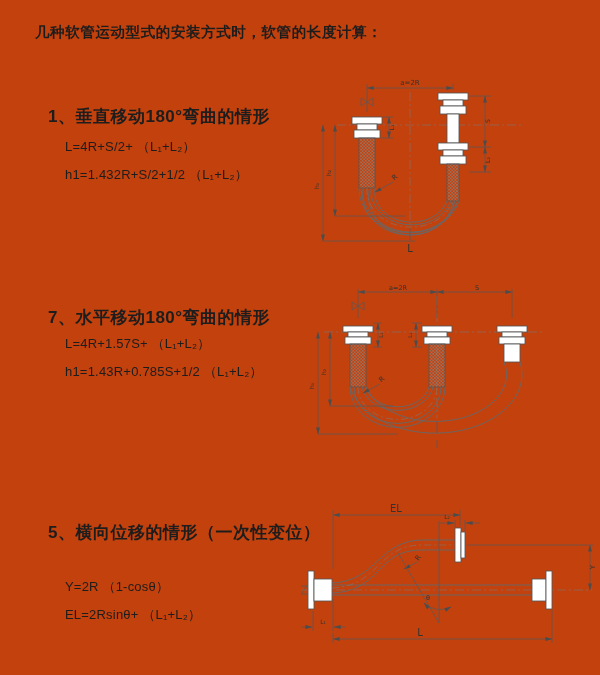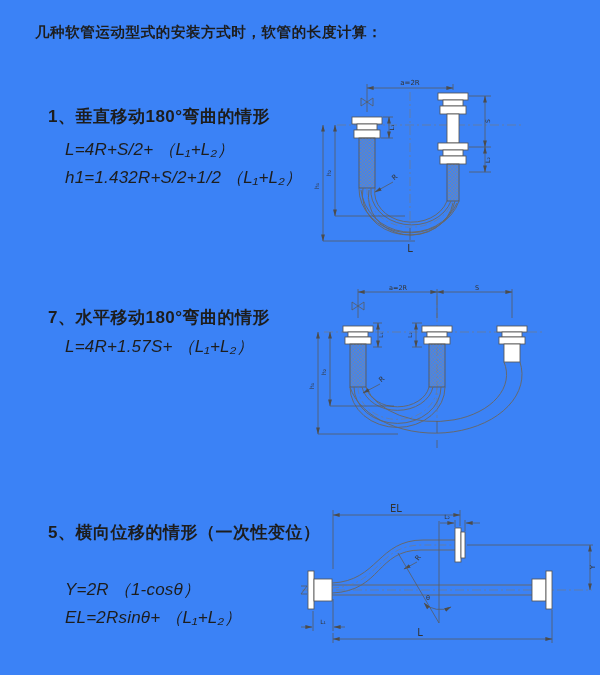--- a/index.html
+++ b/index.html
@@ -1,28 +1,28 @@
 <!DOCTYPE html>
 <html><head>
 <meta charset="utf-8">
 <style>
   html,body{margin:0;padding:0;background:#fff;}
   body{width:600px;height:675px;position:relative;overflow:hidden;
        font-family:"Liberation Sans","DejaVu Sans",sans-serif;color:#1d1d1d;}
-  .page{position:absolute;left:0;top:0;width:600px;height:675px;background:#3b82f6;}
+  .page{position:absolute;left:0;top:0;width:600px;height:675px;background:#c2410c;}
   .title{position:absolute;left:35px;top:23px;font-size:14.5px;font-weight:600;
          letter-spacing:.6px;white-space:nowrap;}
   .sec{position:absolute;width:300px;height:130px;}
   #sec1{left:48px;top:105px;}
   #sec2{left:48px;top:306px;}
   #sec3{left:48px;top:521px;}
   .sec-heading{position:absolute;left:0;top:0;font-size:17px;font-weight:600;
                letter-spacing:.5px;white-space:nowrap;}
-  .f{position:absolute;left:17px;font-size:17px;font-weight:500;
-     letter-spacing:.2px;white-space:nowrap;font-style:italic;}
+  .f{position:absolute;left:17px;font-size:13px;font-weight:500;
+     letter-spacing:.2px;white-space:nowrap;}
   .f0{top:33px}.f1{top:61px}.f2{top:89px}
   #sec2 .f0,#sec3 .f0{top:29px}
   #sec2 .f1,#sec3 .f1{top:57px}
   #sec2 .f2,#sec3 .f2{top:85px}
   svg.diagram{position:absolute;overflow:visible;}
   svg .ln{stroke:#5a5a5a;stroke-width:.75;fill:none;}
   svg .hose{stroke:#676767;stroke-width:.95;fill:none;}
   svg .fit{stroke:#555;stroke-width:.85;fill:#fff;}
   svg .hat{stroke:#555;stroke-width:.85;fill:url(#hatch);}
   svg .cl{stroke:#7a7a7a;stroke-width:.6;fill:none;stroke-dasharray:9 3 2 3;}
@@ -134,20 +134,21 @@
 
     <line class="ln" x1="80" y1="106" x2="62" y2="116" marker-end="url(#mE)"></line>
     <text class="t7" transform="rotate(-40 83 103)" x="83" y="103" text-anchor="middle">R</text>
 
     <text class="t10" x="97" y="176" text-anchor="middle">L</text>
   </svg>
 
   <div class="sec" id="sec2">
     <div class="sec-heading">7、水平移动180°弯曲的情形</div>
     <div class="f f0">L=4R+1.57S+ （L₁+L₂）</div>
+    <div class="f f1">h1=1.43R+0.785S+1/2 （L₁+L₂）</div>
   </div>
 
   <svg class="diagram" style="left:310px;top:282px" width="265" height="172" viewBox="0 0 265 172">
     <g>
       <line class="cl" x1="14" y1="50" x2="232" y2="50"></line>
       <line class="cl" x1="127" y1="14" x2="127" y2="136"></line>
     </g>
 
     <g class="ln">
       <line x1="48" y1="36" x2="48" y2="7"></line>

